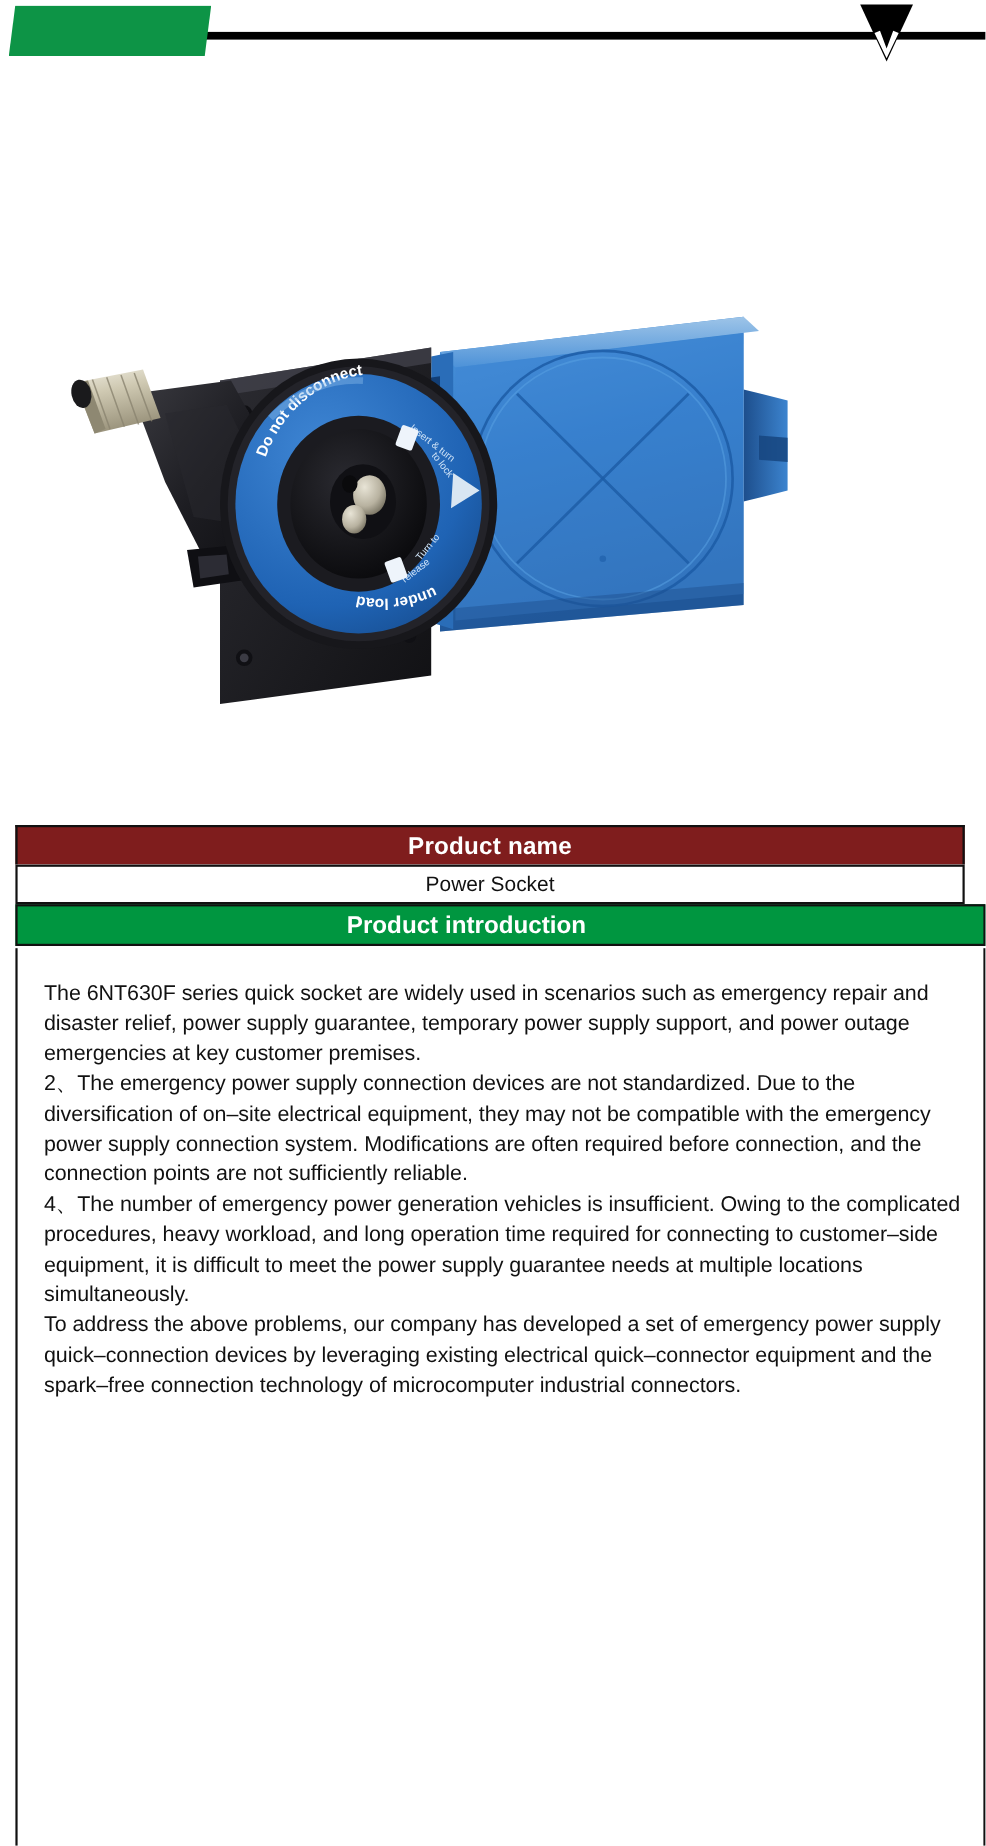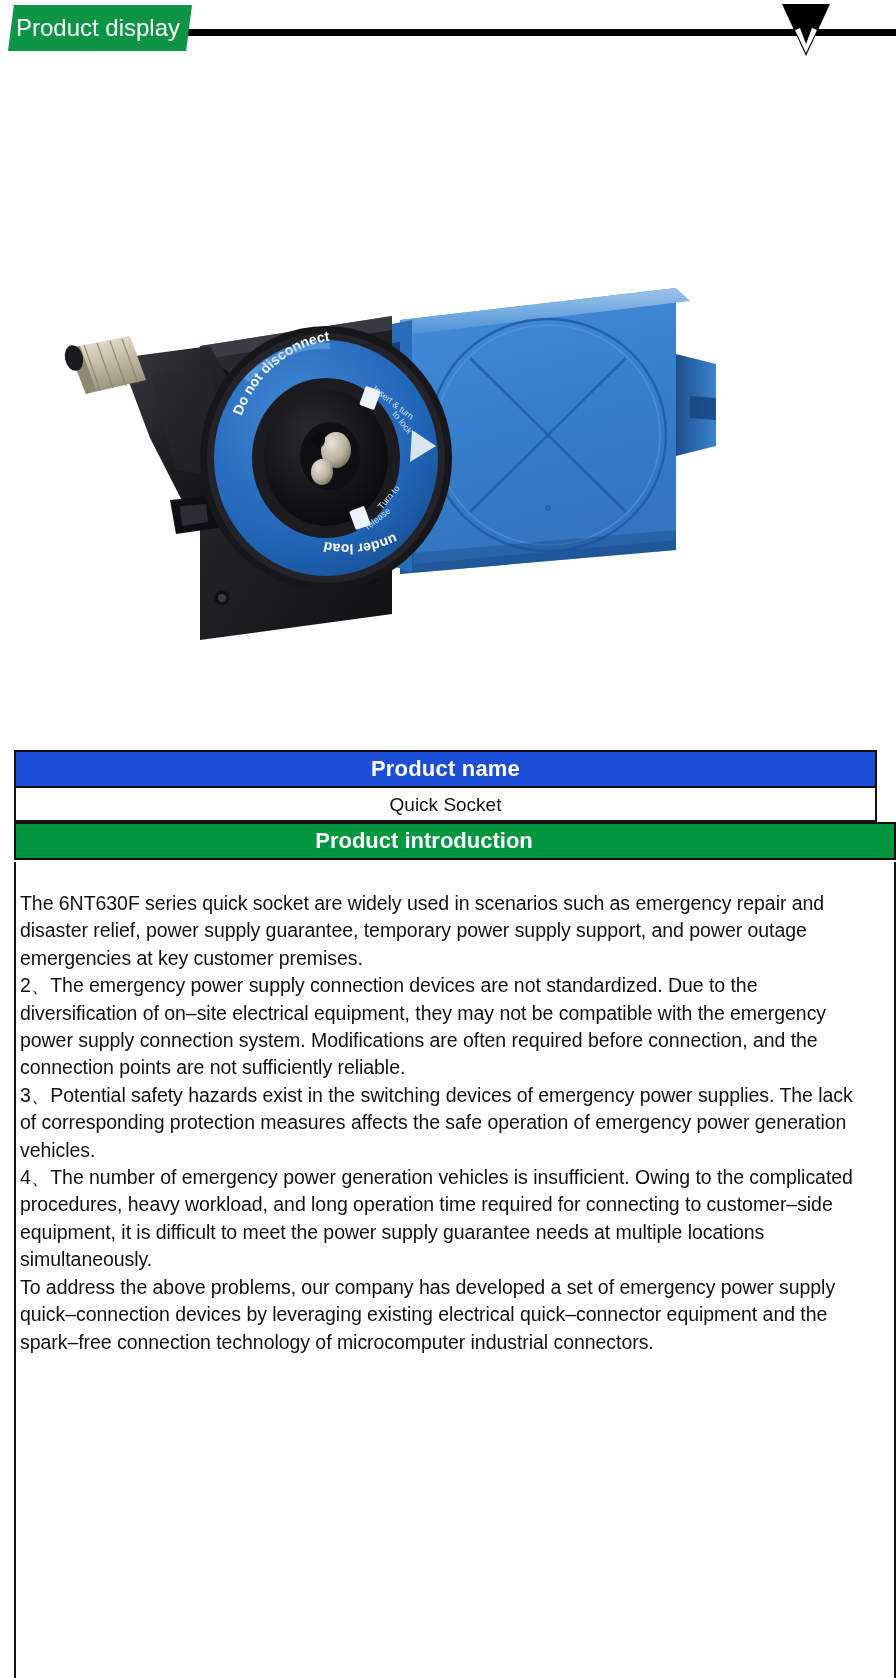--- a/index.html
+++ b/index.html
@@ -49,21 +49,21 @@
   .spec{
     position:absolute;left:14px;top:750px;width:863px;
   }
   .row{
     box-sizing:border-box;
     border:2px solid #111111;
     border-bottom-width:0;
   }
   .row:last-child{border-bottom-width:2px;}
   .row-green{
-    background:#1d4ed8;height:36px;
+    background:#7f1d1d;height:36px;
     display:flex;align-items:center;justify-content:center;
   }
   .row-green .cell-text{
     color:#ffffff;font-size:22px;font-weight:700;letter-spacing:0.2px;
     line-height:1;
   }
   .row-white{
     background:#ffffff;height:36px;
     display:flex;align-items:center;justify-content:center;
   }
@@ -83,38 +83,37 @@
     color:#ffffff;font-size:22px;font-weight:700;line-height:1;
     padding-right:62px;
   }
 
   
   .bodybox{
     position:absolute;left:14px;top:862px;width:882px;height:816px;
     box-sizing:border-box;
     border-left:2px solid #111111;border-right:2px solid #111111;
     background:#ffffff;
-    padding:28px 20px 0 4px;
+    padding:28px 20px 0 24px;
   }
   .para{
     margin:0;color:#111111;
     font-size:19.5px;line-height:27.4px;
     font-family:"Liberation Sans","DejaVu Sans",sans-serif;
     letter-spacing:-0.05px;
     text-align:left;
   }
 </style>
 </head>
 <body>
 
 <div class="header">
   <div class="header-rule"></div>
 
   <div class="tag"></div>
-  <div class="tag-label">Product display</div>
 
 
   <div class="tri-wrap">
     <svg width="72" height="58" viewBox="0 0 72 58">
       <polygon points="12,4 60,4 36,56" fill="#000000"></polygon>
       <polygon points="25,30 30,28 36,44 42,28 47,30 36,53" fill="#ffffff"></polygon>
     </svg>
   </div>
 </div>
 
@@ -257,27 +256,26 @@
       <path d="M 246,322 A 112,118 0 0 1 330,288" stroke="#86b9e8" stroke-width="6" fill="none" opacity="0.45"></path>
     </g>
   </svg>
 </div>
 
 <div class="spec">
   <div class="row row-green">
     <span class="cell-text">Product name</span>
   </div>
   <div class="row row-white">
-    <span class="cell-text">Quick Socket</span>
+    <span class="cell-text">Power Socket</span>
   </div>
 </div>
 
 <div class="row-intro">
   <span class="cell-text">Product introduction</span>
 </div>
 
 <div class="bodybox">
   <p class="para">The 6NT630F series  quick socket are widely used in scenarios such as emergency repair and disaster relief, power supply guarantee, temporary power supply support, and power outage emergencies at key customer premises.</p>
   <p class="para">2、The emergency power supply connection devices are not standardized. Due to the diversification of on–site electrical equipment, they may not be compatible with the emergency power supply connection system. Modifications are often required before connection, and the connection points are not sufficiently reliable.</p>
-  <p class="para">3、Potential safety hazards exist in the switching devices of emergency power supplies. The lack of corresponding protection measures affects the safe operation of emergency power generation vehicles.</p>
   <p class="para">4、The number of emergency power generation vehicles is insufficient. Owing to the complicated procedures, heavy workload, and long operation time required for connecting to customer–side equipment, it is difficult to meet the power supply guarantee needs at multiple locations simultaneously.</p>
   <p class="para">To address the above problems, our company has developed a set of emergency power supply quick–connection devices by leveraging existing electrical quick–connector equipment and the spark–free connection technology of microcomputer industrial connectors.</p>
 </div>
 
 </body></html>

